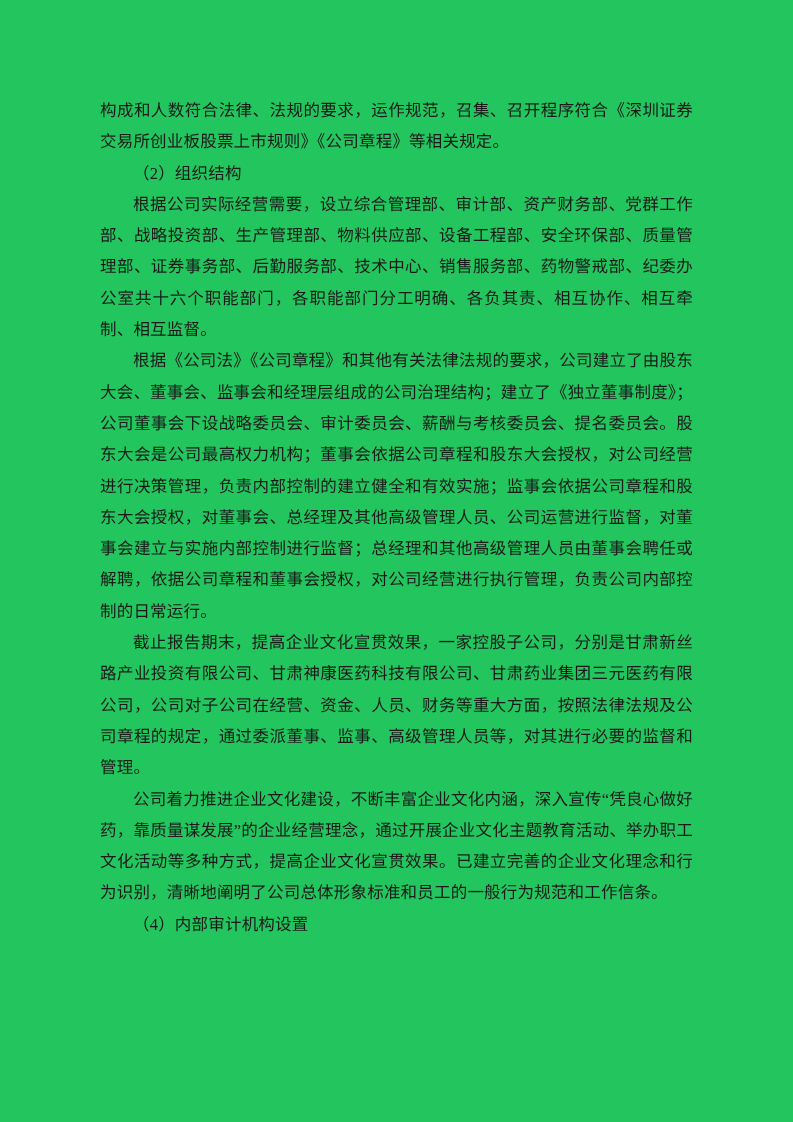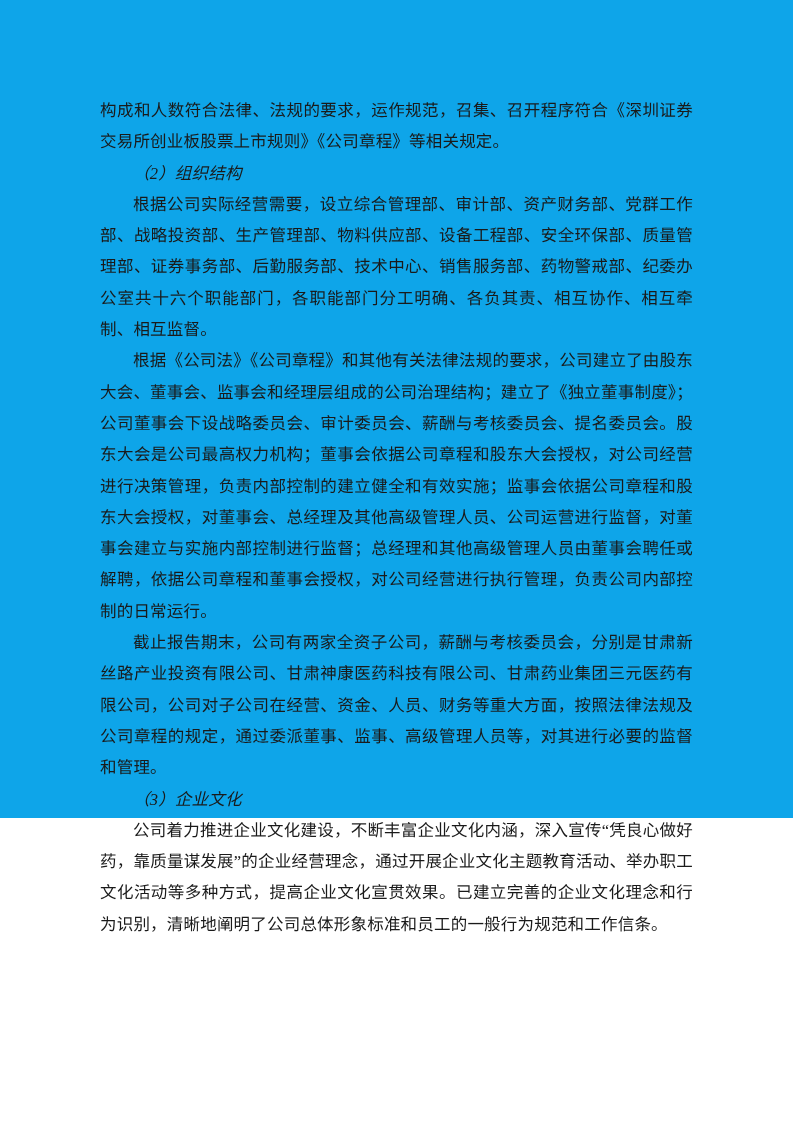--- a/index.html
+++ b/index.html
@@ -9,23 +9,23 @@
   }
   body {
     width: 793px;
     height: 1122px;
     overflow: hidden;
     font-family: "Liberation Serif", "DejaVu Serif", serif;
   }
   .page {
     box-sizing: border-box;
     width: 793px;
-    height: 818px;
+    height: 1122px;
     padding: 95px 100px 8px 100px;
-    background: #0ea5e9;
+    background: #22c55e;
     color: #1a1a1a;
   }
   .doc-body {
     width: 593px;
   }
   .para {
     margin: 0;
     font-size: 16.5px;
     line-height: 31.3px;
     text-align: justify;
@@ -33,29 +33,28 @@
     text-justify: inter-ideograph;
     letter-spacing: 0.2px;
     color: #1a1a1a;
     font-weight: 400;
   }
   .para.indent {
     text-indent: 2em;
   }
   .para.heading {
     text-indent: 2em;
-    font-style: italic;
   }
 </style>
 </head>
 <body>
 
 <div class="page">
   <div class="doc-body">
     <p class="para">构成和人数符合法律、法规的要求，运作规范，召集、召开程序符合《深圳证券交易所创业板股票上市规则》《公司章程》等相关规定。</p>
     <p class="para heading">（2）组织结构</p>
     <p class="para indent">根据公司实际经营需要，设立综合管理部、审计部、资产财务部、党群工作部、战略投资部、生产管理部、物料供应部、设备工程部、安全环保部、质量管理部、证券事务部、后勤服务部、技术中心、销售服务部、药物警戒部、纪委办公室共十六个职能部门，各职能部门分工明确、各负其责、相互协作、相互牵制、相互监督。</p>
     <p class="para indent">根据《公司法》《公司章程》和其他有关法律法规的要求，公司建立了由股东大会、董事会、监事会和经理层组成的公司治理结构；建立了《独立董事制度》；公司董事会下设战略委员会、审计委员会、薪酬与考核委员会、提名委员会。股东大会是公司最高权力机构；董事会依据公司章程和股东大会授权，对公司经营进行决策管理，负责内部控制的建立健全和有效实施；监事会依据公司章程和股东大会授权，对董事会、总经理及其他高级管理人员、公司运营进行监督，对董事会建立与实施内部控制进行监督；总经理和其他高级管理人员由董事会聘任或解聘，依据公司章程和董事会授权，对公司经营进行执行管理，负责公司内部控制的日常运行。</p>
-    <p class="para indent">截止报告期末，公司有两家全资子公司，薪酬与考核委员会，分别是甘肃新丝路产业投资有限公司、甘肃神康医药科技有限公司、甘肃药业集团三元医药有限公司，公司对子公司在经营、资金、人员、财务等重大方面，按照法律法规及公司章程的规定，通过委派董事、监事、高级管理人员等，对其进行必要的监督和管理。</p>
-    <p class="para heading">（3）企业文化</p>
+    <p class="para indent">截止报告期末，提高企业文化宣贯效果，一家控股子公司，分别是甘肃新丝路产业投资有限公司、甘肃神康医药科技有限公司、甘肃药业集团三元医药有限公司，公司对子公司在经营、资金、人员、财务等重大方面，按照法律法规及公司章程的规定，通过委派董事、监事、高级管理人员等，对其进行必要的监督和管理。</p>
     <p class="para indent">公司着力推进企业文化建设，不断丰富企业文化内涵，深入宣传“凭良心做好药，靠质量谋发展”的企业经营理念，通过开展企业文化主题教育活动、举办职工文化活动等多种方式，提高企业文化宣贯效果。已建立完善的企业文化理念和行为识别，清晰地阐明了公司总体形象标准和员工的一般行为规范和工作信条。</p>
+    <p class="para heading">（4）内部审计机构设置</p>
   </div>
 </div>
 
 </body></html>

